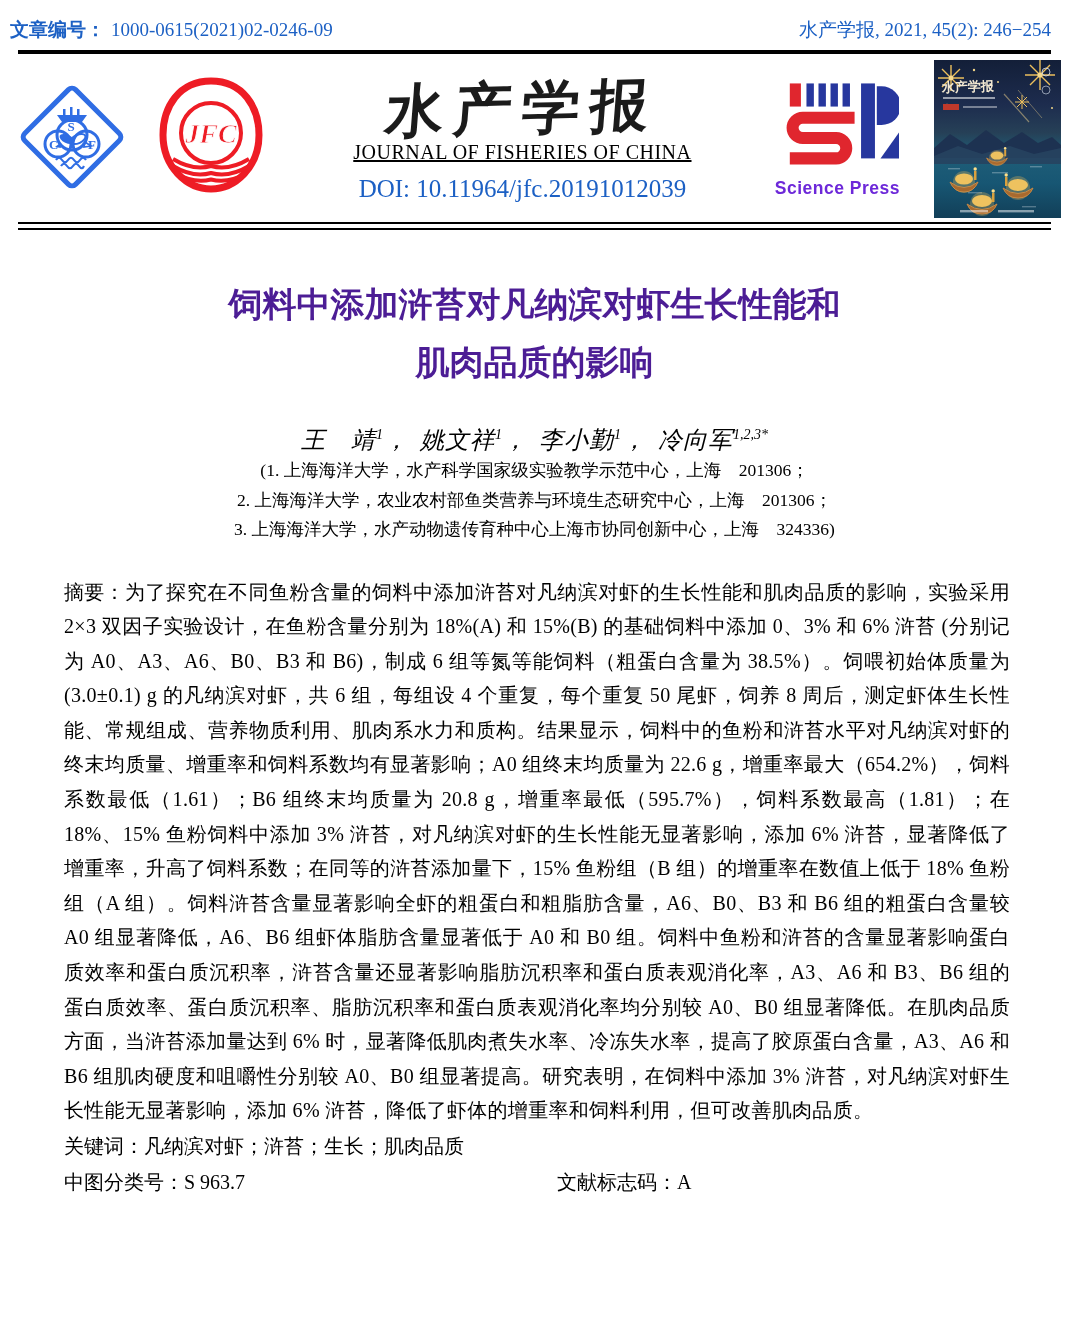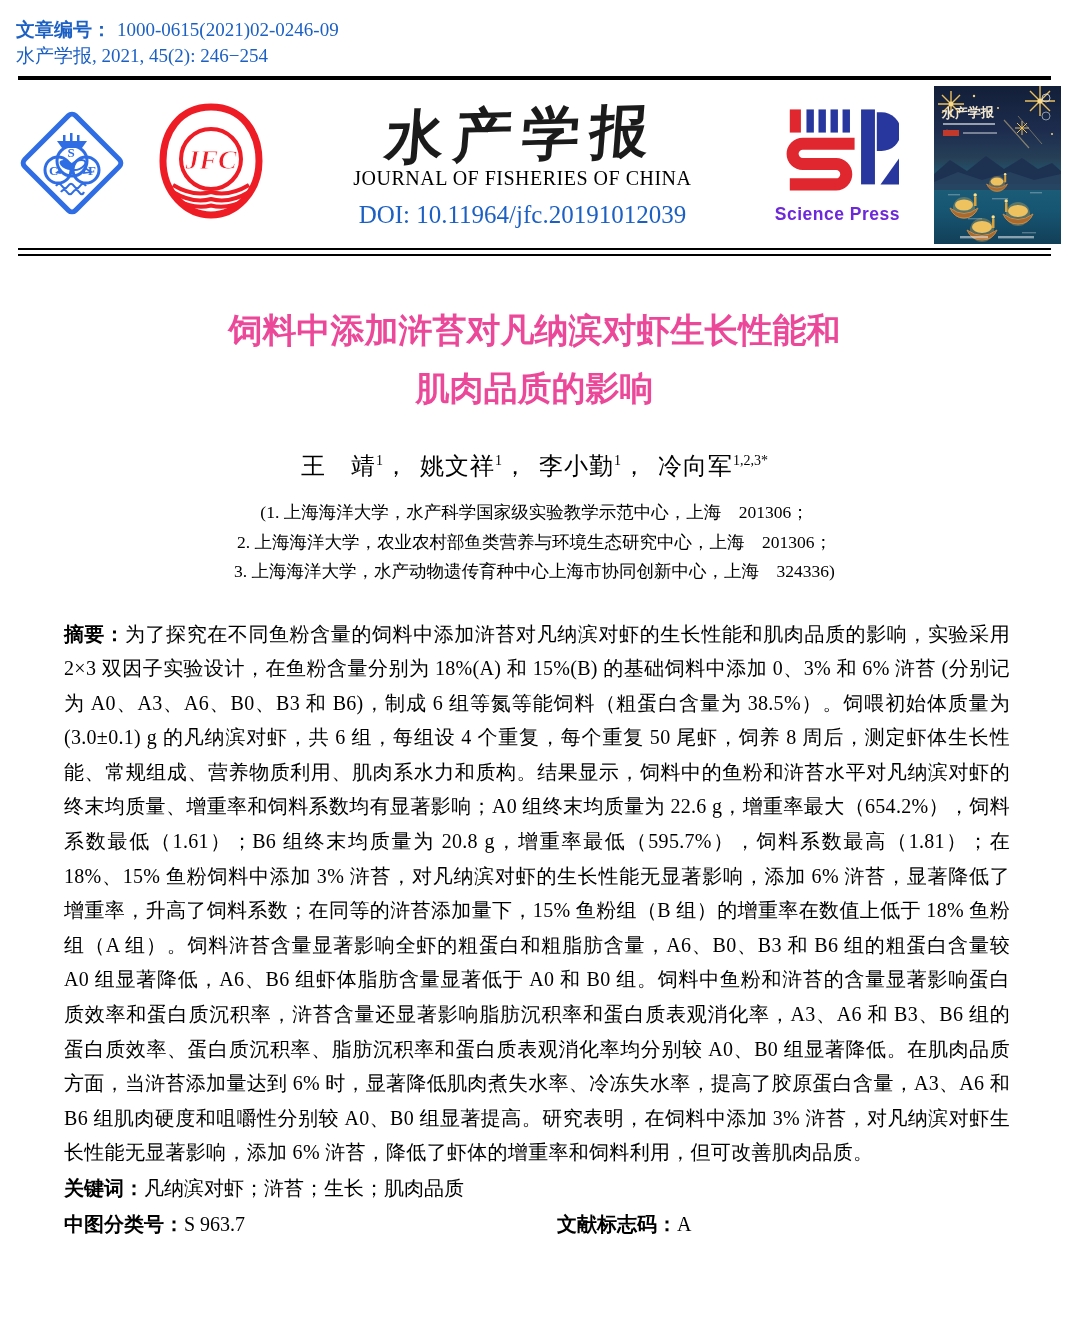--- a/index.html
+++ b/index.html
@@ -7,40 +7,40 @@
     position:relative;
     width:1069px;height:1335px;
     margin:0 auto;background:#fff;overflow:hidden;
     font-family:"Liberation Serif", serif;color:#000;
   }
   .blue{color:#1c60c4;}
 
   
   .top-row{
     display:flex;justify-content:space-between;align-items:baseline;
-    padding:17px 18px 0 16px;font-size:19px;flex-direction:column;
+    padding:17px 18px 0 10px;font-size:19px;
   }
   .top-left .lbl{font-family:"Liberation Sans", sans-serif;font-weight:700;margin-right:6px;}
   .rule-thick{height:4px;background:#000;margin:7px 18px 0 18px;}
 
   
   .masthead{
     display:flex;align-items:center;
     margin:4px 8px 0 14px;height:162px;
   }
   .logo-box{flex:0 0 auto;}
   .mast-center{
     flex:1 1 auto;display:flex;flex-direction:column;align-items:center;
     justify-content:center;text-align:center;margin-top:2px;
   }
   .zh-callig{
     font-family:"DejaVu Serif", serif;font-weight:700;font-size:58px;line-height:62px;
     transform:skewX(-6deg) rotate(-1.5deg);letter-spacing:10px;color:#1b1b1b;
   }
-  .en-title{font-size:20px;letter-spacing:.5px;margin-top:2px;}
+  .en-title{font-size:20px;letter-spacing:.5px;margin-top:2px;text-decoration:underline;}
   .doi{font-size:25px;margin-top:11px;}
   .sp-block{flex:0 0 auto;display:flex;flex-direction:column;align-items:center;margin-right:18px;}
   .sp-caption{
     font-family:"Liberation Sans", sans-serif;font-weight:700;font-size:17.5px;
     color:#6d28d9;margin-top:6px;letter-spacing:.5px;
   }
 
   
   .cover{
     position:relative;flex:0 0 auto;width:127px;height:158px;overflow:hidden;
@@ -50,40 +50,40 @@
 
   .rule-double{
     margin:2px 18px 0 18px;height:4px;
     border-top:2.5px solid #000;border-bottom:2.5px solid #000;
   }
 
   
   .title{
     margin:45px 0 0 0;text-align:center;
     font-family:"Liberation Sans", sans-serif;font-weight:700;
-    font-size:34px;line-height:58px;color:#ec4899;
+    font-size:34px;line-height:58px;color:#4c1d95;
   }
 
   
   .authors{
-    margin-top:33px;text-align:center;font-size:24px;letter-spacing:1px;
+    margin-top:33px;text-align:center;font-size:24px;letter-spacing:1px;font-style:italic;
   }
   .authors sup{font-size:14px;vertical-align:9px;letter-spacing:0;}
   .authors .sep{margin:0 11px 0 1px;}
 
   
-  .affils{margin-top:16px;text-align:center;font-size:17.5px;line-height:29.5px;}
+  .affils{margin-top:0;text-align:center;font-size:17.5px;line-height:29.5px;}
 
   
   .abstract{
     margin:30px 59px 0 64px;text-align:justify;
     font-size:20px;line-height:34.6px;letter-spacing:.3px;
   }
   .abstract b, .keywords b, .class-row b{
-    font-family:"Liberation Sans", sans-serif;font-weight:700;letter-spacing:0;
+    font-family:"Liberation Sans", sans-serif;font-weight:400;letter-spacing:0;
   }
   .keywords{margin:2px 59px 0 64px;font-size:20px;line-height:32px;}
   .class-row{
     display:flex;margin:5px 59px 14px 64px;font-size:20px;line-height:30px;
   }
   .class-row .clc{width:493px;flex:0 0 auto;}
 </style>
 </head>
 <body>
 

